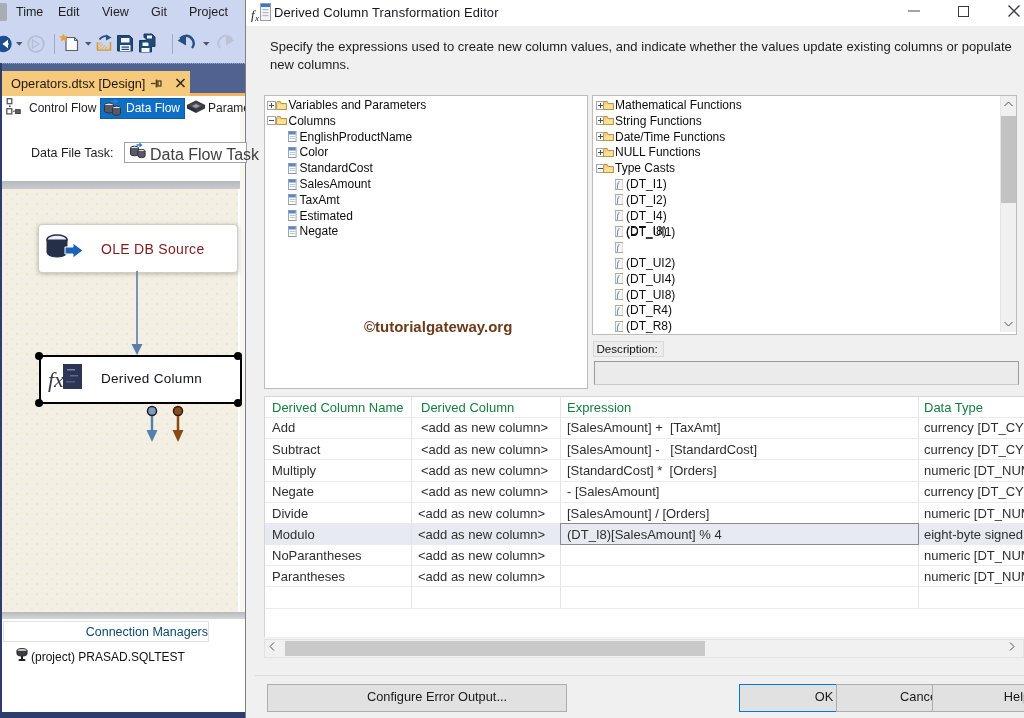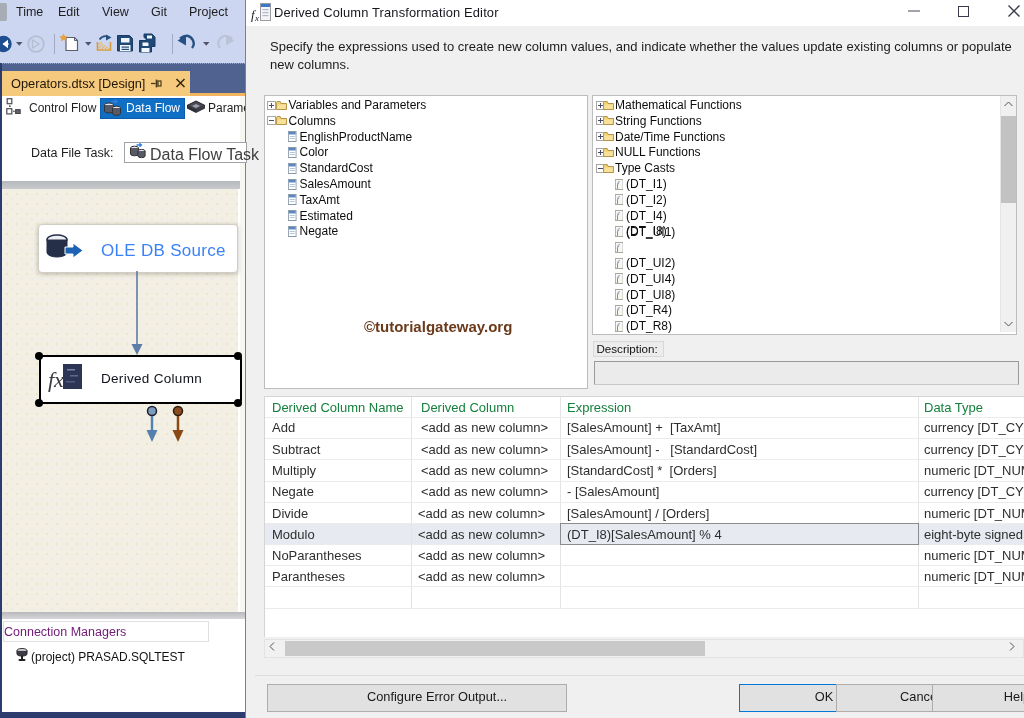--- a/index.html
+++ b/index.html
@@ -14,27 +14,27 @@
   #doctab{left:2px;top:71px;width:188px;height:25px;background:#f6ca7c;}
   #doctab .t{position:absolute;left:9px;top:5px;font-size:12.8px;color:#21160a;}
   #tabstrip{left:0;top:96px;width:245px;height:85.5px;background:#fff;}
   #dfbtn{left:100px;top:97.5px;width:83px;height:19px;background:#0f6fc5;border:1px solid #0d5cad;}
   #graysep1{left:2px;top:181px;width:243px;height:8px;background:linear-gradient(#b6b9bc,#c8cacc);}
   #canvas{left:2px;top:189px;width:236px;height:423px;background:#f3efe3;background-image:radial-gradient(#eae4d3 0.8px, transparent 0.9px),radial-gradient(#e8eaf0 0.8px, transparent 0.9px);background-size:10px 10px,10px 10px;background-position:0 0,5px 5px;}
   #vsscroll{left:240px;top:96px;width:5px;height:516px;background:#f7f6f1;}
   #graysep2{left:2px;top:612px;width:243px;height:7px;background:linear-gradient(#b6b9bc,#d5d6d8);}
   #connpanel{left:2px;top:619px;width:243px;height:93px;background:#fff;}
   #connhdr{left:3px;top:621px;width:204px;height:19px;background:#fff;border:1px solid #e0e0e0;}
-  #connhdr span{position:absolute;left:0;right:0;top:3px;text-align:left;font-size:12.5px;color:#701a75;}
+  #connhdr span{position:absolute;left:0;right:0;top:3px;text-align:right;font-size:12.5px;color:#0c4a6e;}
   #vsbottom{left:0;top:712px;width:245px;height:6px;background:#2c3c6c;}
   #vsleft{left:0;top:63px;width:2px;height:655px;background:#2c3c6c;}
   
   .taskbox{position:absolute;background:#fff;border-radius:4px;}
   #olebox{left:38px;top:224px;width:198px;height:47px;border:1px solid #cfcdc6;box-shadow:0 1px 4px rgba(120,110,90,.45);}
-  #olebox .lbl{position:absolute;left:62px;top:16px;font-size:17px;color:#3b82f6;letter-spacing:.3px;}
+  #olebox .lbl{position:absolute;left:62px;top:16px;font-size:14px;color:#7f1d1d;letter-spacing:.3px;}
   #dcbox{left:39px;top:355px;width:199px;height:45px;border:2px solid #000;}
   #dcbox .lbl{position:absolute;left:60px;top:14px;font-size:13.5px;color:#10131c;letter-spacing:.3px;}
   
   #dlg{left:245px;top:0;width:779px;height:718px;background:#f0f0f0;border-left:1px solid #80807e;box-sizing:border-box;}
   #dlgtitle{left:246px;top:0;width:778px;height:26px;background:#fff;}
   #dlgtitle .t{position:absolute;left:28px;top:5px;font-size:12.9px;color:#16161e;letter-spacing:0.15px;}
   #spec{left:270px;top:37.5px;width:765px;font-size:13px;color:#1c1c1c;line-height:18.5px;letter-spacing:0.02px;}
   .panel{position:absolute;background:#fff;border:1px solid #bcbcbc;}
   #ltree{left:264px;top:95px;width:322px;height:292px;}
   #rtree{left:592px;top:95px;width:423px;height:238px;}

